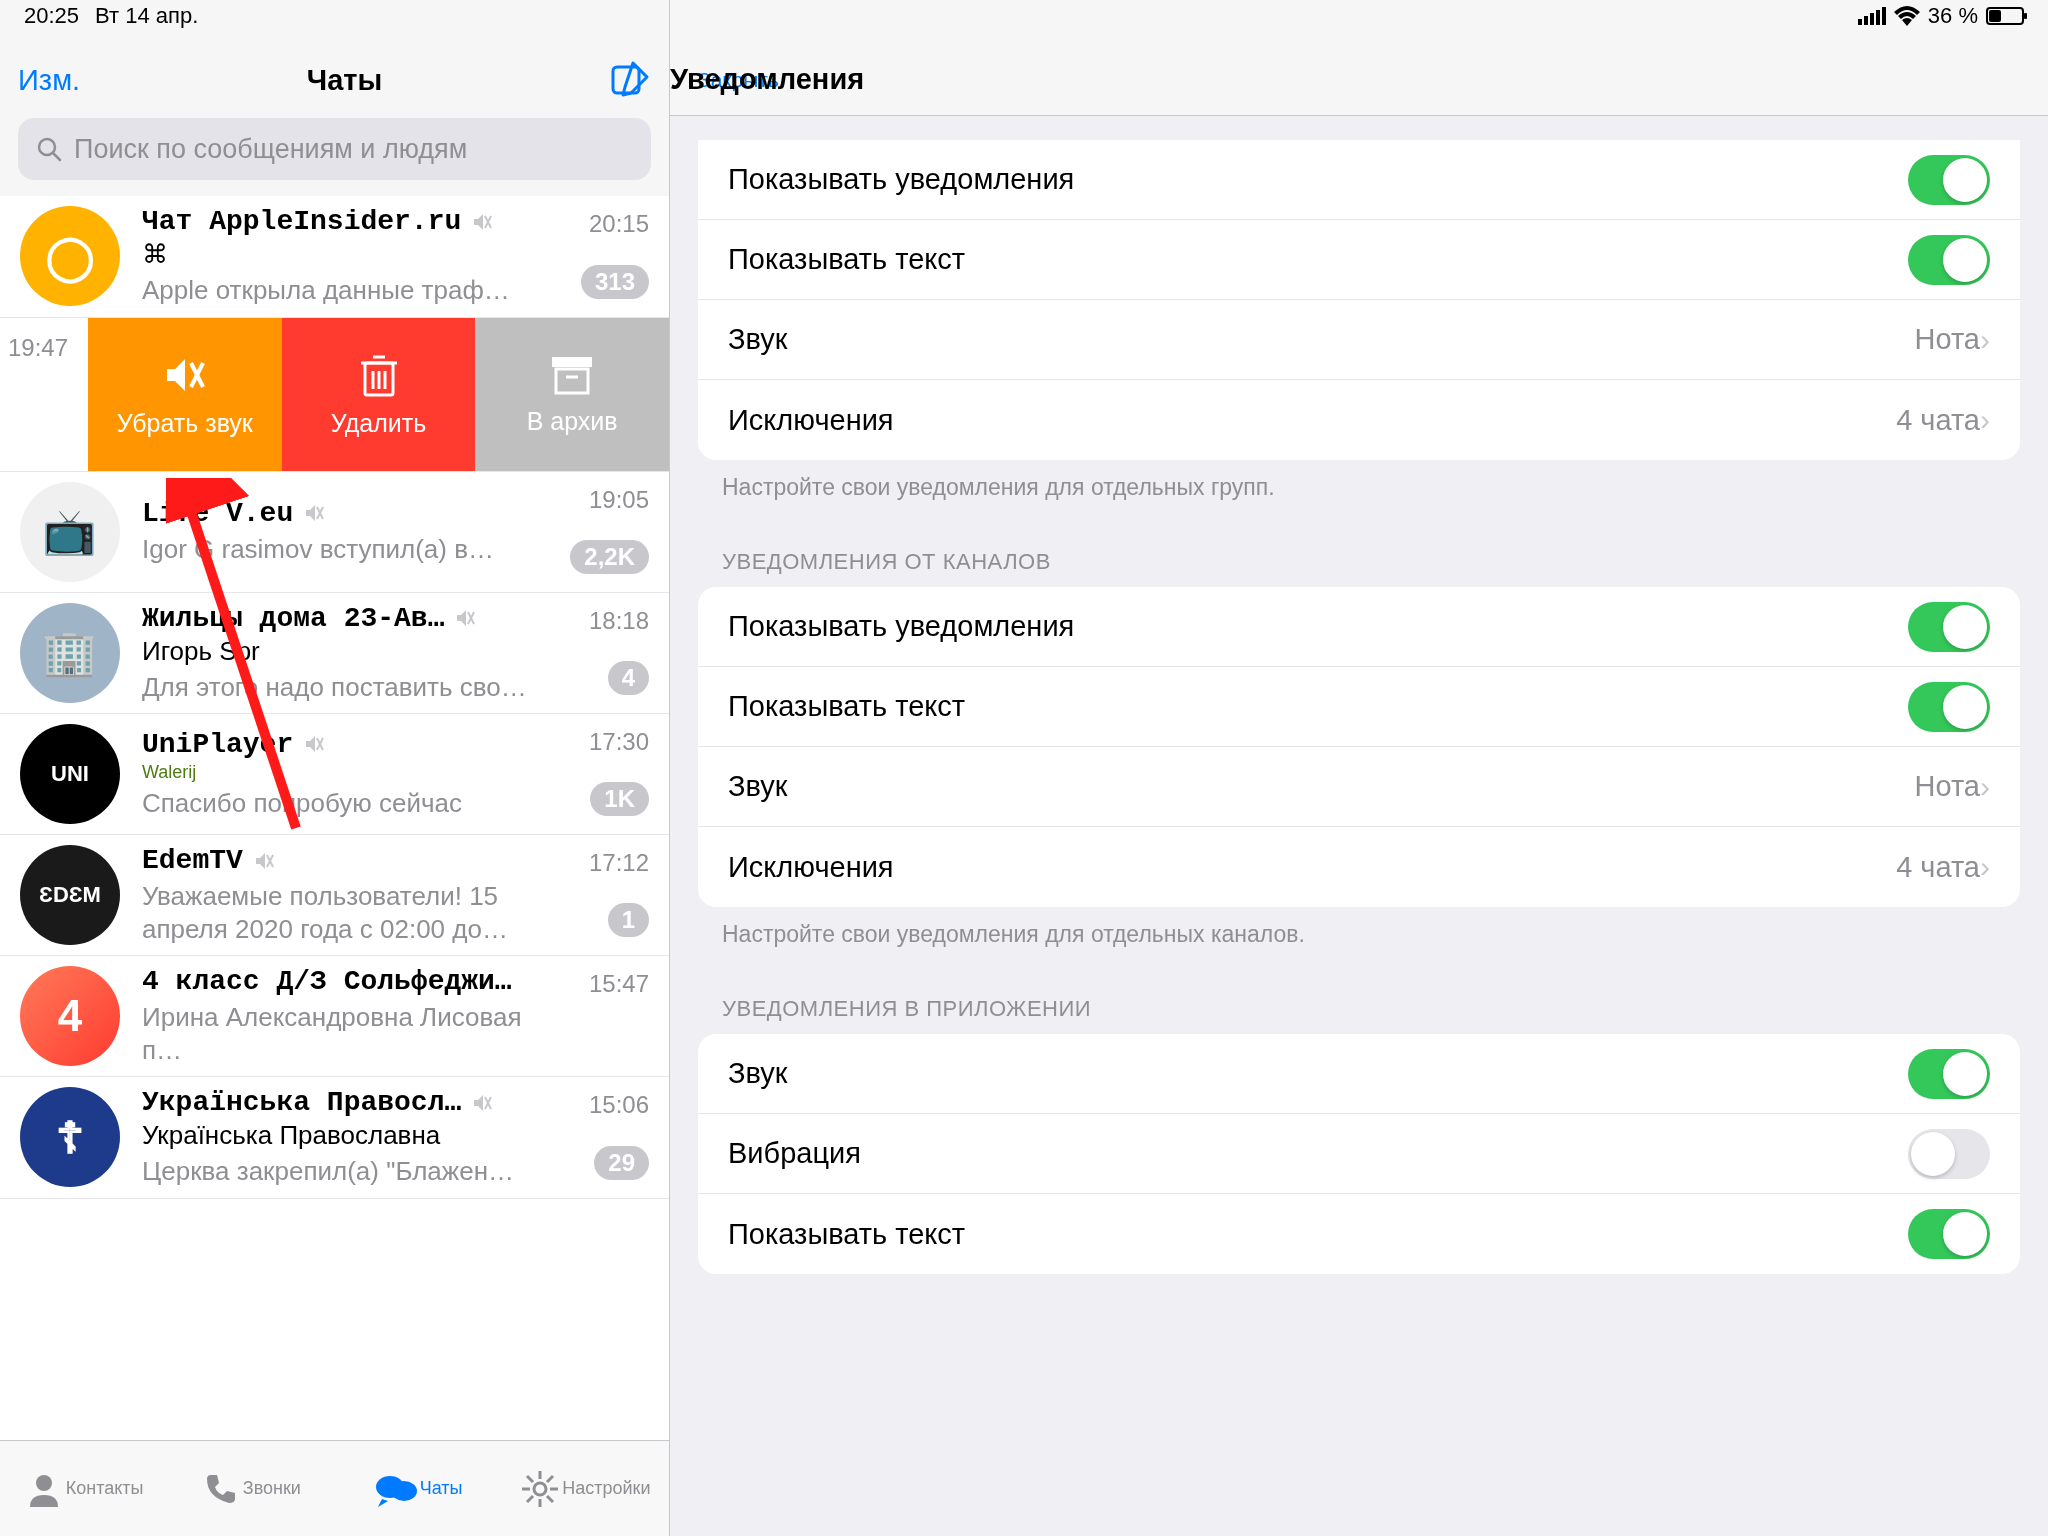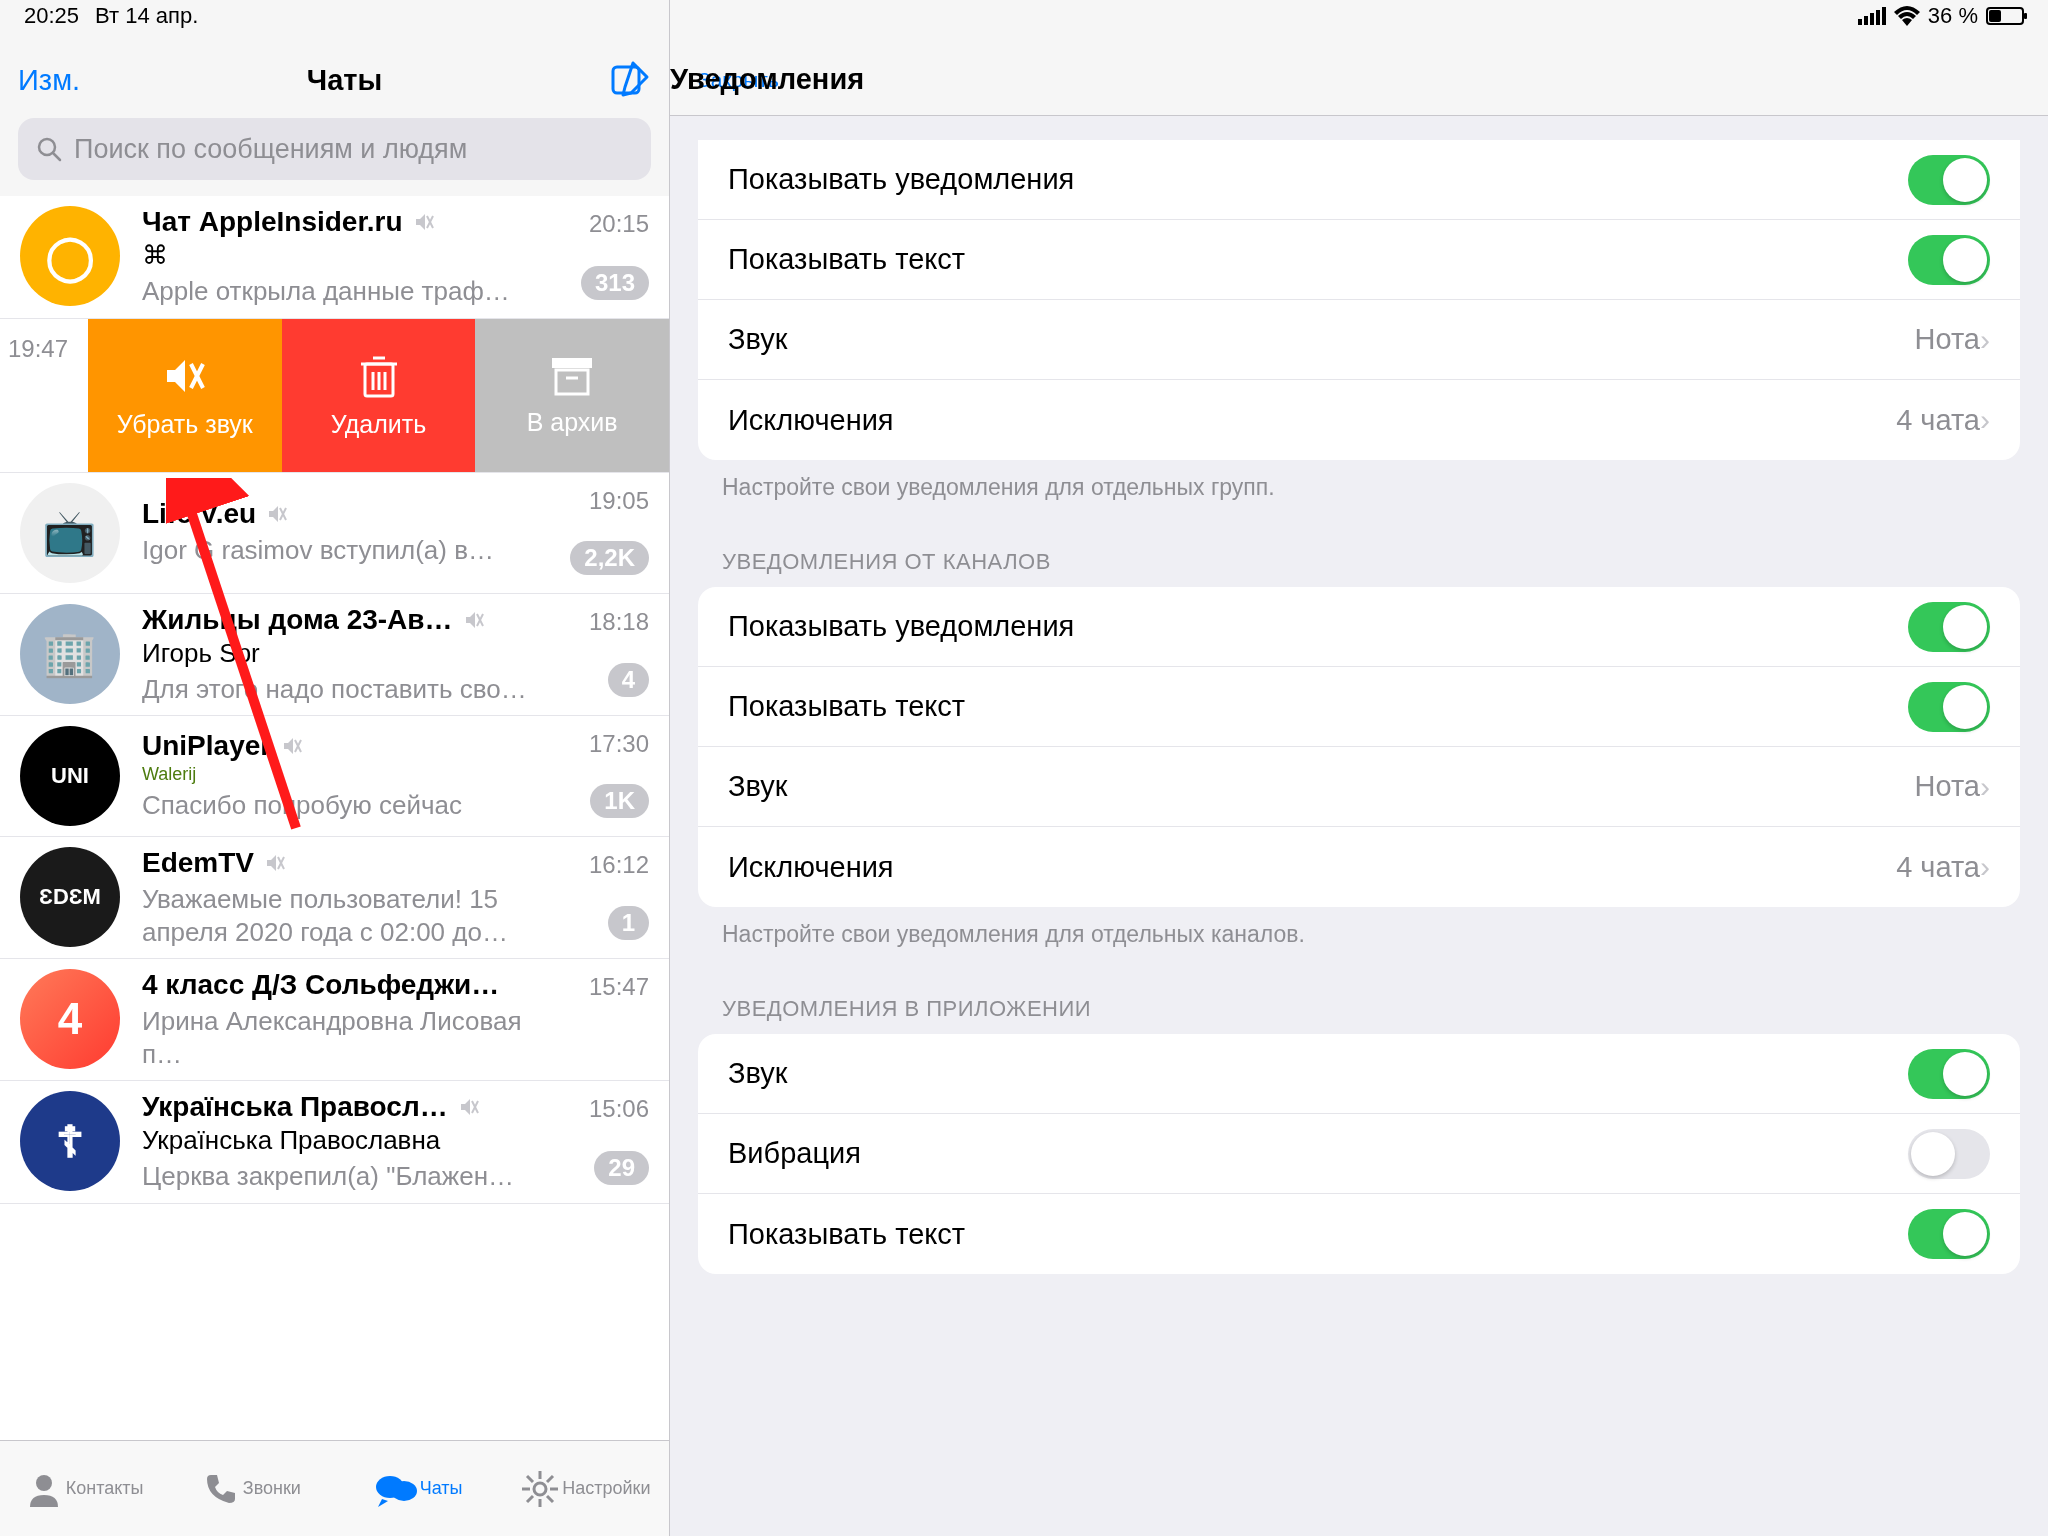--- a/index.html
+++ b/index.html
@@ -18,21 +18,21 @@
 .left { width:670px; height:100%; border-right:1px solid #c8c7cc; background:#fff; position:relative; display:flex; flex-direction:column; }
 .left-header { padding:44px 18px 0 18px; display:flex; align-items:center; justify-content:space-between; height:116px; background:#f6f6f6;}
 .left-header .edit{ color:#007aff; font-size:29px;}
 .left-header .title{ font-size:29px; font-weight:600; color:#000;}
 .compose{ color:#007aff; }
 .search{ margin:2px 18px 14px 18px; height:62px; background:#e4e3e9; border-radius:16px; display:flex; align-items:center; padding:0 18px; color:#8e8e93; font-size:27px; gap:12px;}
 .chatlist{ flex:1; overflow:hidden; }
 .chat{ display:flex; padding:10px 18px 10px 20px; border-bottom:1px solid #e5e5ea; position:relative; min-height:116px;}
 .avatar{ width:100px; height:100px; border-radius:50%; flex:0 0 100px; margin-right:22px; background:#ddd; display:flex; align-items:center; justify-content:center; font-size:36px; font-weight:700; color:#fff;}
 .chat-body{ flex:1; min-width:0; display:flex; flex-direction:column; justify-content:center;}
-.chat-top{ display:flex; align-items:center; gap:10px;}
+.chat-top{ display:flex; align-items:center; gap:10px;font-family:Liberation Mono, monospace;}
 .chat-name{ font-size:28px; font-weight:600; color:#000; white-space:nowrap; overflow:hidden; text-overflow:ellipsis;}
 .mute{ color:#c7c7cc;}
 .chat-time{ position:absolute; right:20px; top:14px; color:#8e8e93; font-size:24px;}
 .chat-preview{ color:#8e8e93; font-size:26px; margin-top:4px; line-height:1.25; max-width:400px; overflow:hidden;}
 .badge{ position:absolute; right:20px; bottom:18px; background:#c7c7cc; color:#fff; border-radius:20px; padding:3px 14px; font-size:24px; font-weight:600;}
 
 
 .swipe-row{ border-bottom:1px solid #e5e5ea; display:flex; height:154px;}
 .swipe-time{ width:88px; display:flex; align-items:flex-start; justify-content:flex-start; padding:16px 0 0 8px; color:#8e8e93; font-size:24px;}
 .swipe-btn{ flex:1; display:flex; flex-direction:column; align-items:center; justify-content:center; color:#fff; font-size:25px; gap:10px;}
@@ -239,21 +239,21 @@
               <span class="mute">
                 <svg width="22" height="22" viewBox="0 0 22 22">
                   <path d="M3 8 L7 8 L12 3 L12 19 L7 14 L3 14 Z" fill="#c7c7cc"></path>
                   <line x1="14" y1="5" x2="20" y2="17" stroke="#c7c7cc" stroke-width="2"></line>
                   <line x1="20" y1="5" x2="14" y2="17" stroke="#c7c7cc" stroke-width="2"></line>
                 </svg>
               </span>
             </div>
             <div class="chat-preview">Уважаемые пользователи! 15 апреля 2020 года с 02:00 до…</div>
           </div>
-          <div class="chat-time">16:12</div>
+          <div class="chat-time">17:12</div>
           <div class="badge">1</div>
         </div>
         <div class="chat">
           <div class="avatar" style="background: linear-gradient(135deg, rgb(255, 122, 89), rgb(255, 59, 48)); font-size: 44px;">4</div>
           <div class="chat-body">
             <div class="chat-top">
               <span class="chat-name">4 класс Д/З Сольфеджи…</span>
             </div>
             <div class="chat-preview">Ирина Александровна Лисовая п…</div>
           </div>

